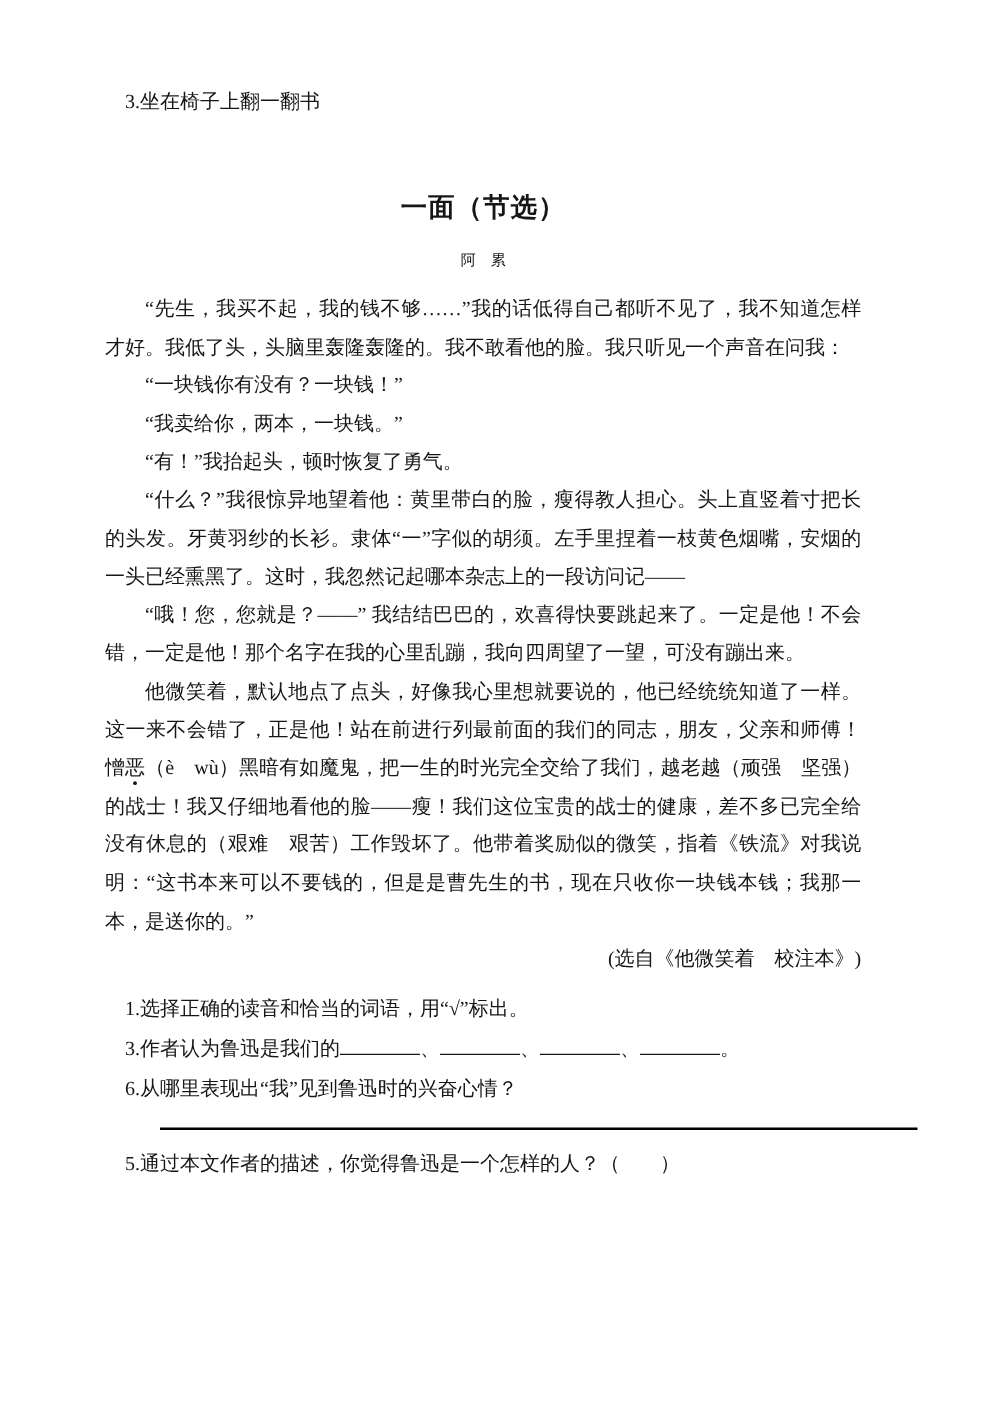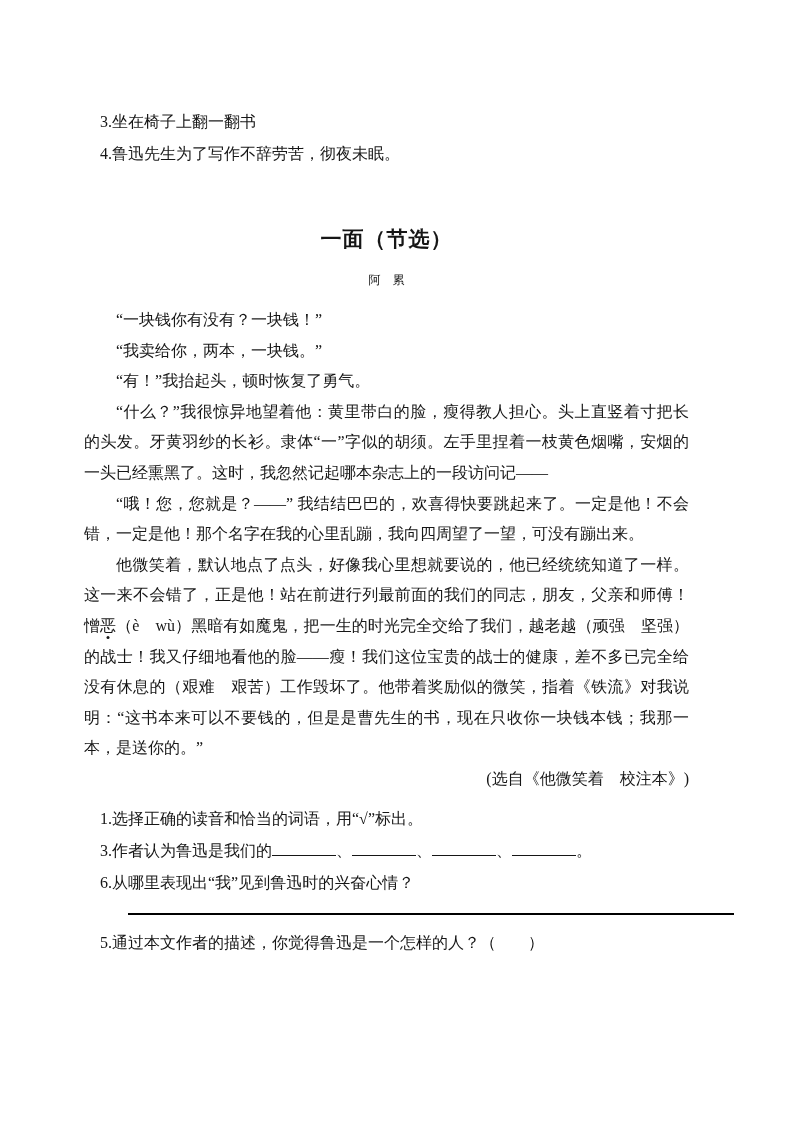--- a/index.html
+++ b/index.html
@@ -7,21 +7,21 @@
     width: 793px; height: 1122px;
     background: #ffffff;
     color: #161616;
     font-family: "Liberation Serif", "DejaVu Serif", serif;
     font-size: 16px;
     overflow: hidden;
   }
   .page {
     box-sizing: border-box;
     width: 769px; height: 1122px;
-    padding: 106px 80px 0 84px;
+    padding: 66px 80px 0 84px;
   }
   
   .intro { margin-left: 16px; }
   .intro-item { line-height: 32px; }
   
   .title {
     margin: 52px 0 0 0;
     font-family: Liberation Sans, sans-serif;
     font-weight: bold;
     font-size: 21px;
@@ -73,27 +73,27 @@
     width: 606px;
   }
 </style>
 </head>
 <body>
 
 <div class="page">
 
   <div class="intro">
     <div class="intro-item">3.坐在椅子上翻一翻书</div>
-    <div class="intro-item">4.鲁迅先生为了写作不辞劳苦，彻夜未眠。</div>
   </div>
 
   <h1 class="title">一面（节选）</h1>
   <div class="author">阿　累</div>
 
   <div class="passage">
+    <p>“先生，我买不起，我的钱不够……”我的话低得自己都听不见了，我不知道怎样才好。我低了头，头脑里轰隆轰隆的。我不敢看他的脸。我只听见一个声音在问我：</p>
     <p>“一块钱你有没有？一块钱！”</p>
     <p>“我卖给你，两本，一块钱。”</p>
     <p>“有！”我抬起头，顿时恢复了勇气。</p>
     <p>“什么？”我很惊异地望着他：黄里带白的脸，瘦得教人担心。头上直竖着寸把长的头发。牙黄羽纱的长衫。隶体“一”字似的胡须。左手里捏着一枝黄色烟嘴，安烟的一头已经熏黑了。这时，我忽然记起哪本杂志上的一段访问记——</p>
     <p>“哦！您，您就是？——” 我结结巴巴的，欢喜得快要跳起来了。一定是他！不会错，一定是他！那个名字在我的心里乱蹦，我向四周望了一望，可没有蹦出来。</p>
     <p><span>他微笑着，默认地点了点头，好像我心里想就要说的，他已经统统知道了一样。这一来不会错了，正是他！站在前进行列最前面的我们的同志，朋友，父亲和师傅！憎</span><span class="emph">恶</span><span>（è　wù）黑暗有如魔鬼，把一生的时光完全交给了我们，越老越（顽强　坚强）的战士！我又仔细地看他的脸——瘦！我们这位宝贵的战士的健康，差不多已完全给没有休息的（艰难　艰苦）工作毁坏了。他带着奖励似的微笑，指着《铁流》对我说明：“这书本来可以不要钱的，但是是曹先生的书，现在只收你一块钱本钱；我那一本，是送你的。”</span></p>
   </div>
 
   <div class="source">(选自《他微笑着　校注本》)</div>
 

